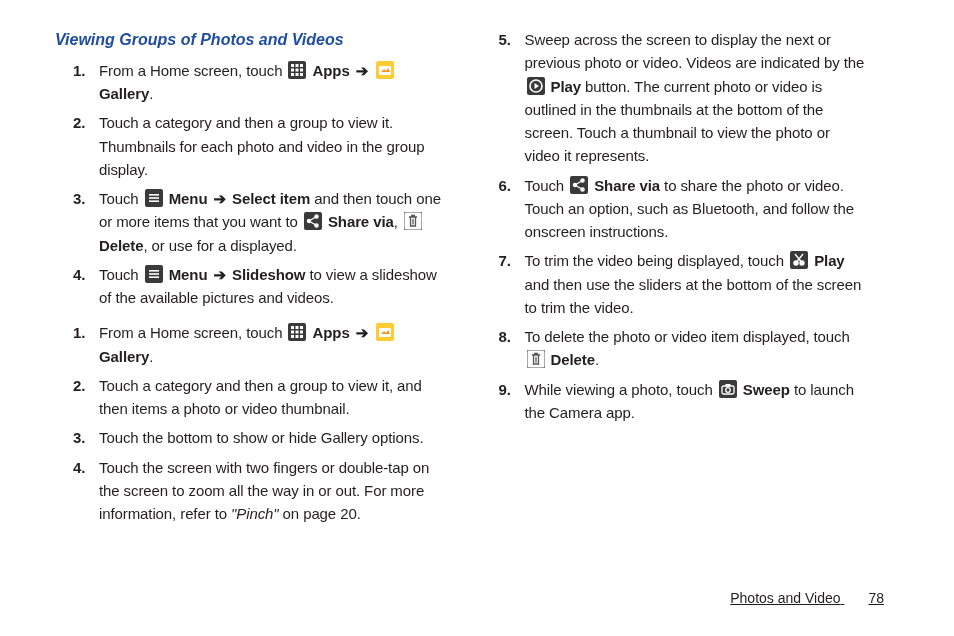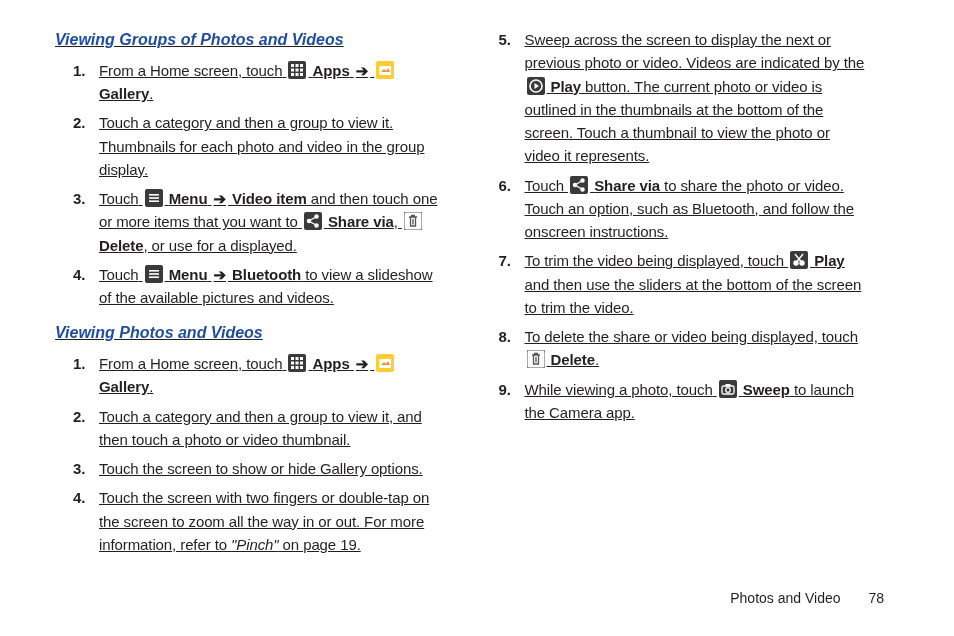--- a/index.html
+++ b/index.html
@@ -16,21 +16,20 @@
     padding: 28px 70px 20px 55px;
     display: flex;
     gap: 22px;
   }
   .col {
     flex: 1;
     font-size: 15px;
     line-height: 1.55;
     letter-spacing: -0.1px;
     font-stretch: condensed;
-    text-decoration: underline;
   }
   h4.section {
     font-family: "Helvetica Neue", Arial, sans-serif;
     font-style: italic;
     font-weight: 700;
     color: #1f4ea0;
     font-size: 16px;
     margin: 0 0 6px 0;
     letter-spacing: 0px;
   }
@@ -68,20 +67,21 @@
   }
   .ico svg { display: block; }
   .arrow { font-weight: 700; margin: 0 2px; }
   .ital { font-style: italic; }
   .footer {
     position: absolute;
     right: 70px;
     bottom: 30px;
     font-size: 14px;
     letter-spacing: 0px;
+    text-decoration: underline;
   }
   .footer .pn { margin-left: 24px; }
 </style>
 </head>
 <body>
 
 <div class="page">
 
   <div class="col">
 
@@ -127,21 +127,21 @@
               <rect width="18" height="18" rx="2" fill="#3a3a3a"></rect>
           <g fill="#fff">
                 <rect x="4" y="5" width="10" height="1.6"></rect>
                 <rect x="4" y="8.2" width="10" height="1.6"></rect>
                 <rect x="4" y="11.4" width="10" height="1.6"></rect>
               </g>
             </svg>
         </span>
         <b>Menu</b>
         <span class="arrow">➔</span>
-        <b>Video item</b><span> and then touch one or more items that you want to</span>
+        <b>Select item</b><span> and then touch one or more items that you want to</span>
         <span class="ico">
           <svg width="18" height="18">
               <rect width="18" height="18" rx="2" fill="#3a3a3a"></rect>
           <g fill="#fff" stroke="#fff" stroke-width="1.3">
           <circle cx="12.5" cy="4.5" r="1.6"></circle>
                 <circle cx="5" cy="9" r="1.6"></circle>
                 <circle cx="12.5" cy="13.5" r="1.6"></circle>
           <line x1="11" y1="5.5" x2="6.5" y2="8"></line>
                 <line x1="6.5" y1="10" x2="11" y2="12.5"></line>
               </g>
@@ -166,25 +166,24 @@
               <rect width="18" height="18" rx="2" fill="#3a3a3a"></rect>
           <g fill="#fff">
                 <rect x="4" y="5" width="10" height="1.6"></rect>
                 <rect x="4" y="8.2" width="10" height="1.6"></rect>
                 <rect x="4" y="11.4" width="10" height="1.6"></rect>
               </g>
             </svg>
         </span>
         <b>Menu</b>
         <span class="arrow">➔</span>
-        <b>Bluetooth</b><span> to view a slideshow of the available pictures and videos.</span>
+        <b>Slideshow</b><span> to view a slideshow of the available pictures and videos.</span>
       </li>
     </ol>
 
-    <h4 class="section">Viewing Photos and Videos</h4>
 
     <ol class="steps">
       <li>
         <span>From a Home screen, touch</span>
         <span class="ico">
           <svg width="18" height="18">
               <rect width="18" height="18" rx="2" fill="#3a3a3a"></rect>
           <g fill="#fff">
                 <rect x="3" y="3" width="3" height="3"></rect>
                 <rect x="7.5" y="3" width="3" height="3"></rect>
@@ -203,27 +202,27 @@
         <span class="ico">
           <svg width="18" height="18">
               <rect width="18" height="18" rx="2" fill="#ffcc33"></rect>
           <rect x="3" y="5" width="12" height="9" fill="#fff" rx="1"></rect>
           <path d="M5 11 L8 8 L10 10 L12 7 L14 11 Z" fill="#f7931e"></path>
             </svg>
         </span>
         <b>Gallery</b><span>.</span>
       </li>
       <li>
-        <span>Touch a category and then a group to view it, and then touch a photo or video thumbnail.</span>
-      </li>
-      <li>
-        <span>Touch the screen to show or hide Gallery options.</span>
-      </li>
-      <li>
-        <span>Touch the screen with two fingers or double-tap on the screen to zoom all the way in or out. For more information, refer to </span><span class="ital">"Pinch"</span><span> on page 19.</span>
+        <span>Touch a category and then a group to view it, and then items a photo or video thumbnail.</span>
+      </li>
+      <li>
+        <span>Touch the bottom to show or hide Gallery options.</span>
+      </li>
+      <li>
+        <span>Touch the screen with two fingers or double-tap on the screen to zoom all the way in or out. For more information, refer to </span><span class="ital">"Pinch"</span><span> on page 20.</span>
       </li>
     </ol>
 
   </div>
 
   <div class="col">
 
     <ol class="steps start5">
       <li>
         <span>Sweep across the screen to display the next or previous photo or video. Videos are indicated by the</span>
@@ -261,21 +260,21 @@
           <circle cx="6" cy="12" r="2" fill="#fff"></circle>
                 <circle cx="12" cy="12" r="2" fill="#fff"></circle>
           <line x1="7" y1="10.5" x2="13" y2="3"></line>
                 <line x1="11" y1="10.5" x2="5" y2="3"></line>
               </g>
             </svg>
         </span>
         <b>Play</b><span> and then use the sliders at the bottom of the screen to trim the video.</span>
       </li>
       <li>
-        <span>To delete the share or video being displayed, touch</span>
+        <span>To delete the photo or video item displayed, touch</span>
         <span class="ico">
           <svg width="18" height="18">
               <rect width="18" height="18" rx="2" fill="#fff" stroke="#555"></rect>
           <g fill="none" stroke="#555" stroke-width="1.3">
                 <path d="M5 5 H13 M6.5 5 V14 H11.5 V5 M7 3.5 H11"></path>
                 <line x1="9" y1="7" x2="9" y2="12.5"></line>
               </g>
             </svg>
         </span>
         <b>Delete</b><span>.</span>

